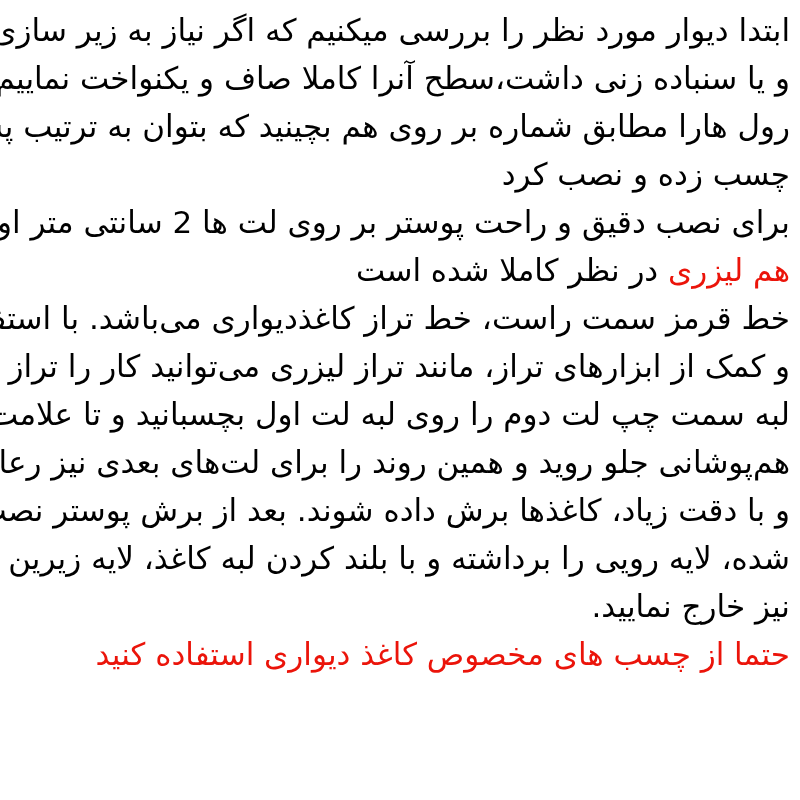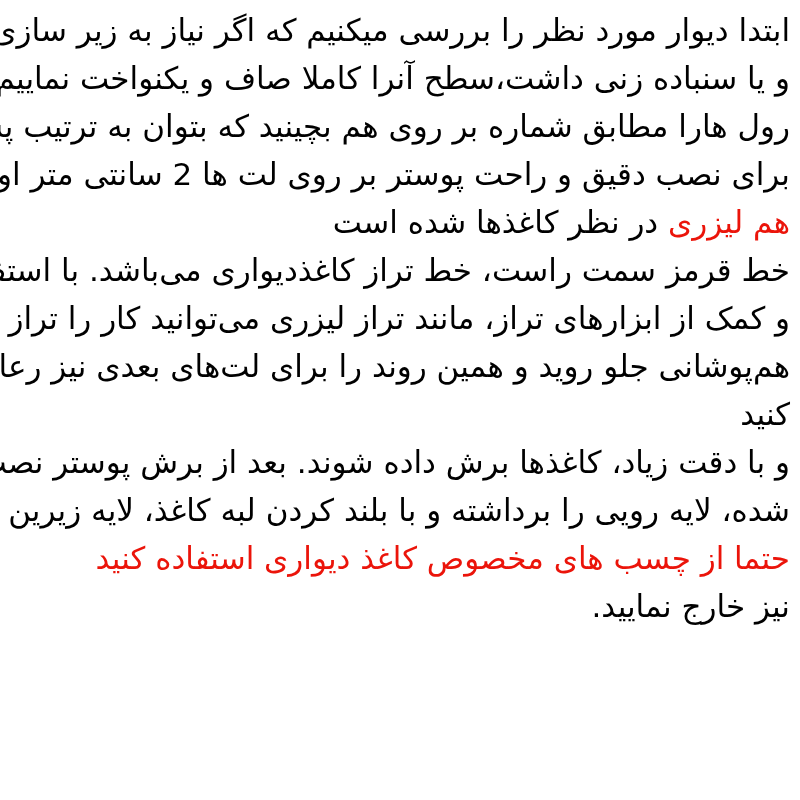--- a/index.html
+++ b/index.html
@@ -33,23 +33,24 @@
   .seg { color: var(--text, #000000); }
   .seg.red { color: var(--highlight-red, #eb140a); }
 </style>
 </head>
 <body>
 
 <div class="doc" dir="rtl">
   <div class="line"><span class="seg">ابتدا دیوار مورد نظر را بررسی میکنیم که اگر نیاز به زیر سازی،پرایمر بتونه</span></div>
   <div class="line"><span class="seg">و یا سنباده زنی داشت،سطح آنرا کاملا صاف و یکنواخت نماییم.در نهاییت</span></div>
   <div class="line"><span class="seg">رول هارا مطابق شماره بر روی هم بچینید که بتوان به ترتیب پشت آنها را</span></div>
+  <div class="line"><span class="seg">چسب زده و نصب کرد</span></div>
   <div class="line"><span class="seg">برای نصب دقیق و راحت پوستر بر روی لت ها 2 سانتی متر اورلپ</span></div>
-  <div class="line"><span class="seg red">هم لیزری</span><span class="seg"> در نظر کاغذها شده است</span></div>
+  <div class="line"><span class="seg red">هم لیزری</span><span class="seg"> در نظر کاملا شده است</span></div>
   <div class="line"><span class="seg">خط قرمز سمت راست، خط تراز کاغذدیواری می‌باشد. با استفاده از آن</span></div>
   <div class="line"><span class="seg">و کمک از ابزارهای تراز، مانند تراز لیزری می‌توانید کار را تراز نصب کنید</span></div>
+  <div class="line"><span class="seg">لبه سمت چپ لت دوم را روی لبه لت اول بچسبانید و تا علامت</span></div>
   <div class="line"><span class="seg">هم‌پوشانی جلو روید و همین روند را برای لت‌های بعدی نیز رعایت</span></div>
-  <div class="line"><span class="seg">کنید</span></div>
   <div class="line"><span class="seg">و با دقت زیاد، کاغذها برش داده شوند. بعد از برش پوستر نصب</span></div>
   <div class="line"><span class="seg">شده، لایه رویی را برداشته و با بلند کردن لبه کاغذ، لایه زیرین را</span></div>
+  <div class="line"><span class="seg">نیز خارج نمایید.</span></div>
   <div class="line"><span class="seg red">حتما از چسب های مخصوص کاغذ دیواری استفاده کنید</span></div>
-  <div class="line"><span class="seg">نیز خارج نمایید.</span></div>
 </div>
 
 </body></html>

